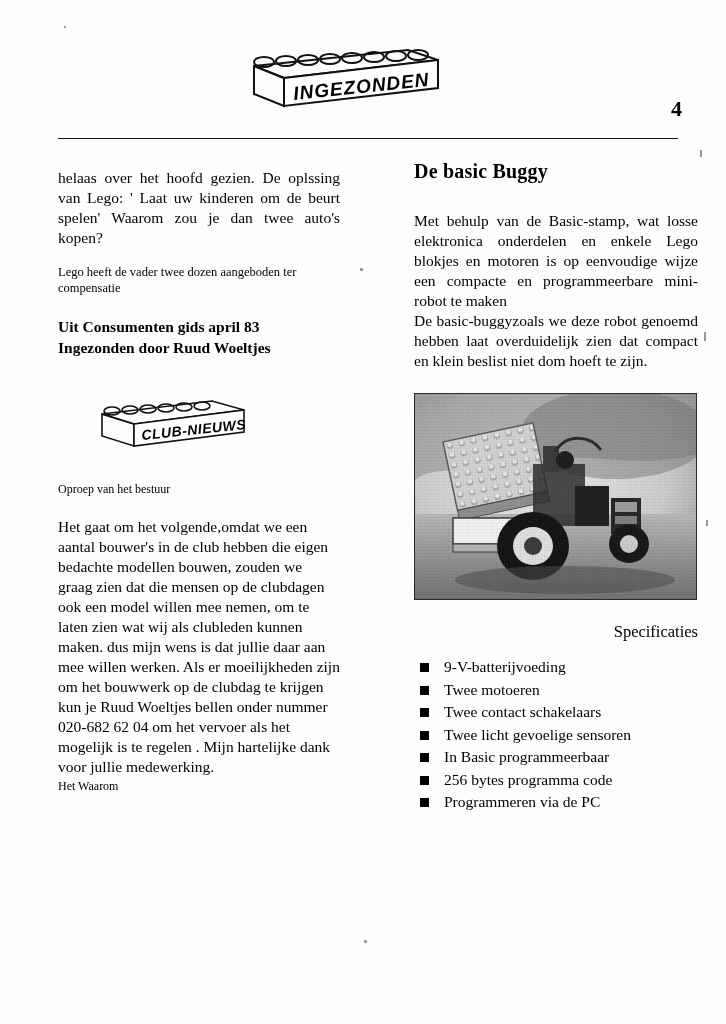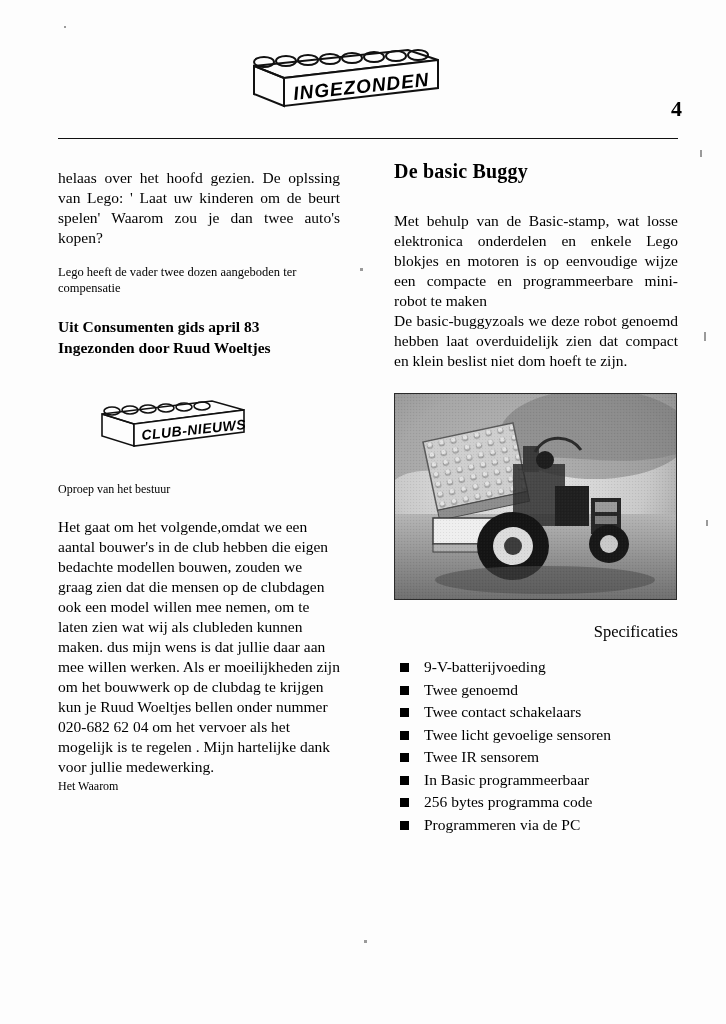--- a/index.html
+++ b/index.html
@@ -60,21 +60,21 @@
 
   
   .col-left {
     position: absolute;
     left: 58px;
     top: 168px;
     width: 282px;
   }
   .col-right {
     position: absolute;
-    left: 394px;
+    left: 414px;
     top: 160px;
     width: 284px;
   }
 
   p.body {
     margin: 0 0 0 0;
     font-size: 15.5px;
     line-height: 20px;
     text-align: justify;
   }
@@ -311,22 +311,21 @@
         <ellipse cx="150" cy="186" rx="110" ry="14" fill="#4b4b4b" opacity="0.55"></ellipse>
 
         <rect x="0" y="0" width="281" height="205" fill="url(#grain)"></rect>
       </svg>
     </div>
 
     <div class="spec-title">Specificaties</div>
 
     <ul class="specs">
       <li>9-V-batterijvoeding</li>
-      <li>Twee genoemd</li>
+      <li>Twee motoeren</li>
       <li>Twee contact schakelaars</li>
       <li>Twee licht gevoelige sensoren</li>
-      <li>Twee IR sensorem</li>
       <li>In Basic programmeerbaar</li>
       <li>256 bytes programma code</li>
       <li>Programmeren via de PC</li>
     </ul>
   </div>
 </div>
 
 </body></html>

